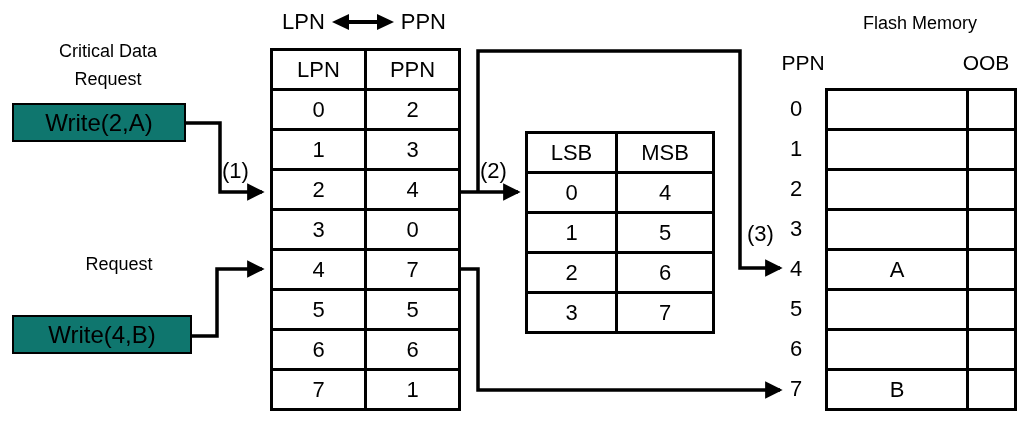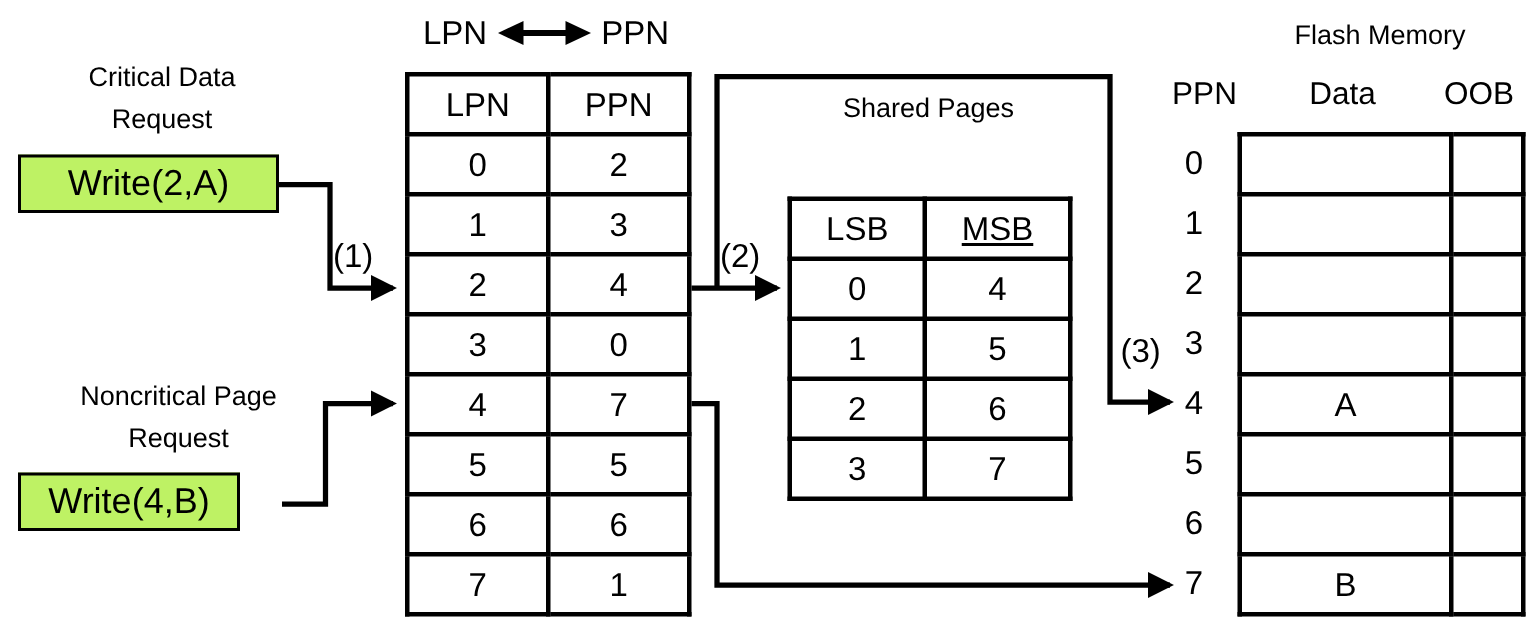--- a/index.html
+++ b/index.html
@@ -2,21 +2,21 @@
 <html><head>
 <meta charset="utf-8">
 <style>
   * { margin:0; padding:0; box-sizing:border-box; }
   html,body { background:#ffffff; }
   body { font-family:"Liberation Sans", sans-serif; color:#000; }
   #canvas { position:relative; width:1024px; height:424px; background:#fff; overflow:hidden; }
   .abs { position:absolute; }
   .lbl { font-size:18px; line-height:28px; text-align:center; color:#000; white-space:nowrap; }
   .reqbox {
-    border:2.5px solid #000; background:#bef264;
+    border:2.5px solid #000; background:#0f766e;
     display:flex; align-items:center; justify-content:center;
     font-size:24px;
   }
   .steplbl { font-size:22px; color:#000; }
   table.dtab { border-collapse:collapse; table-layout:fixed; background:#fff; }
   table.dtab td {
     border:3px solid #000; text-align:center; vertical-align:middle;
     font-size:22px; font-weight:normal; padding:0; color:#000;
   }
   .titleflex { display:flex; align-items:center; justify-content:center; gap:7px; font-size:22px; }
@@ -43,24 +43,23 @@
 
   <div class="abs lbl" style="left:14px; top:37px; width:188px;">
     <div>Critical Data</div>
     <div>Request</div>
   </div>
   <div class="abs reqbox" style="left:12px; top:103px; width:174px; height:39px;">
     <span>Write(2,A)</span>
   </div>
 
   <div class="abs lbl" style="left:14px; top:250px; width:210px;">
-    <div>Noncritical Page</div>
     <div>Request</div>
   </div>
-  <div class="abs reqbox" style="left:12px; top:315px; width:148px; height:39px;">
+  <div class="abs reqbox" style="left:12px; top:315px; width:180px; height:39px;">
     <span>Write(4,B)</span>
   </div>
 
   <div class="abs steplbl" style="left:222px; top:158px;">(1)</div>
   <div class="abs steplbl" style="left:480px; top:158px;">(2)</div>
   <div class="abs steplbl" style="left:747px; top:221px;">(3)</div>
 
   <div class="abs titleflex" style="left:270px; top:9px; width:188px;">
     <span>LPN</span>
     <svg width="62" height="18" viewBox="0 0 62 18">
@@ -106,28 +105,27 @@
       <td>6</td>
     </tr>
     <tr style="height:40px;">
       <td>7</td>
       <td>1</td>
     </tr>
   </tbody>
     </table>
 
   <div class="abs lbl" style="left:523px; top:58px; width:192px;">
-    <div>Shared Pages</div>
   </div>
 
   <table class="dtab abs" style="left:525px; top:131px; width:187px;">
     <tbody>
         <tr style="height:40px;">
       <td style="width:90px;">LSB</td>
-      <td style="width:97px;text-decoration:underline;">MSB</td>
+      <td style="width:97px;">MSB</td>
     </tr>
     <tr style="height:40px;">
       <td>0</td>
       <td>4</td>
     </tr>
     <tr style="height:40px;">
       <td>1</td>
       <td>5</td>
     </tr>
     <tr style="height:40px;">
@@ -136,21 +134,20 @@
     </tr>
     <tr style="height:40px;">
       <td>3</td>
       <td>7</td>
     </tr>
   </tbody>
     </table>
 
   <div class="abs lbl" style="left:825px; top:9px; width:190px;">Flash Memory</div>
   <div class="abs lbl" style="left:779px; top:49px; width:48px; font-size:21px;">PPN</div>
-  <div class="abs lbl" style="left:855px; top:49px; width:80px; font-size:21px;">Data</div>
   <div class="abs lbl" style="left:946px; top:49px; width:80px; font-size:21px;">OOB</div>
 
   <div class="abs ppncol" style="left:776px; top:89px;  width:40px; height:40px;">0</div>
   <div class="abs ppncol" style="left:776px; top:129px; width:40px; height:40px;">1</div>
   <div class="abs ppncol" style="left:776px; top:169px; width:40px; height:40px;">2</div>
   <div class="abs ppncol" style="left:776px; top:209px; width:40px; height:40px;">3</div>
   <div class="abs ppncol" style="left:776px; top:249px; width:40px; height:40px;">4</div>
   <div class="abs ppncol" style="left:776px; top:289px; width:40px; height:40px;">5</div>
   <div class="abs ppncol" style="left:776px; top:329px; width:40px; height:40px;">6</div>
   <div class="abs ppncol" style="left:776px; top:369px; width:40px; height:40px;">7</div>

